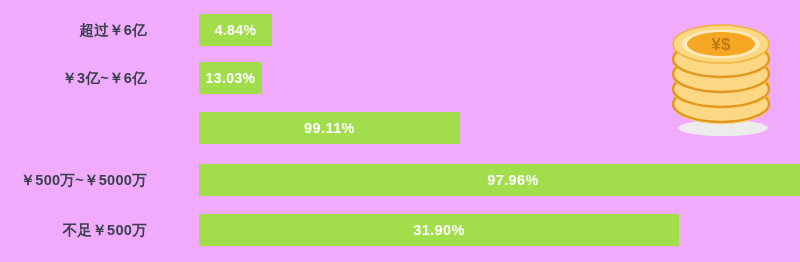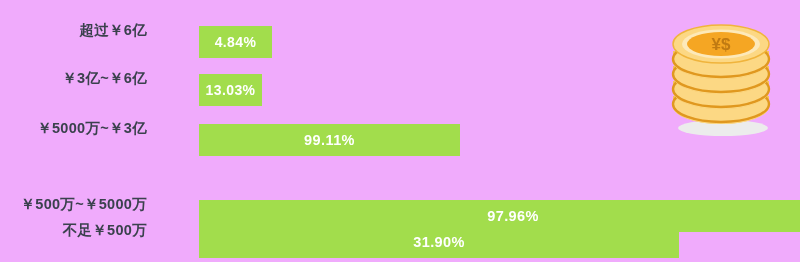--- a/index.html
+++ b/index.html
@@ -46,21 +46,21 @@
     font-size: 14.5px;
     font-weight: bold;
     color: #3a414d;
     letter-spacing: 0.3px;
     white-space: nowrap;
     overflow: visible;
   }
   .bar-track {
     position: absolute;
     left: 155px;
-    top: 12px;
+    top: 0;
     height: 36px;
     padding-left: 44px;
   }
   .bar-fill {
     position: relative;
     height: 32px;
     background: #a2dd4c;
     box-sizing: border-box;
   }
   .bar-value {
@@ -115,29 +115,28 @@
     <div class="bar-row short" style="top:62px;text-decoration:underline;">
       <div class="cat-label">￥3亿~￥6亿</div>
       <div class="bar-track" style="width:63px;">
         <div class="bar-fill" style="width:63px;">
           <span class="bar-value">13.03%</span>
         </div>
       </div>
     </div>
 
     <div class="bar-row" style="top:112px;">
-      <div class="cat-label">￥5000万~￥3亿</div>
       <div class="bar-track" style="width:261px;">
         <div class="bar-fill" style="width:261px;">
           <span class="bar-value">99.11%</span>
         </div>
       </div>
     </div>
 
-    <div class="bar-row" style="top:164px;margin-top:24px;">
+    <div class="bar-row" style="top:164px;">
       <div class="cat-label">￥500万~￥5000万</div>
       <div class="bar-track" style="width:628px;">
         <div class="bar-fill" style="width:628px;">
           <span class="bar-value">97.96%</span>
         </div>
       </div>
     </div>
 
     <div class="bar-row" style="top:214px;">
       <div class="cat-label">不足￥500万</div>

